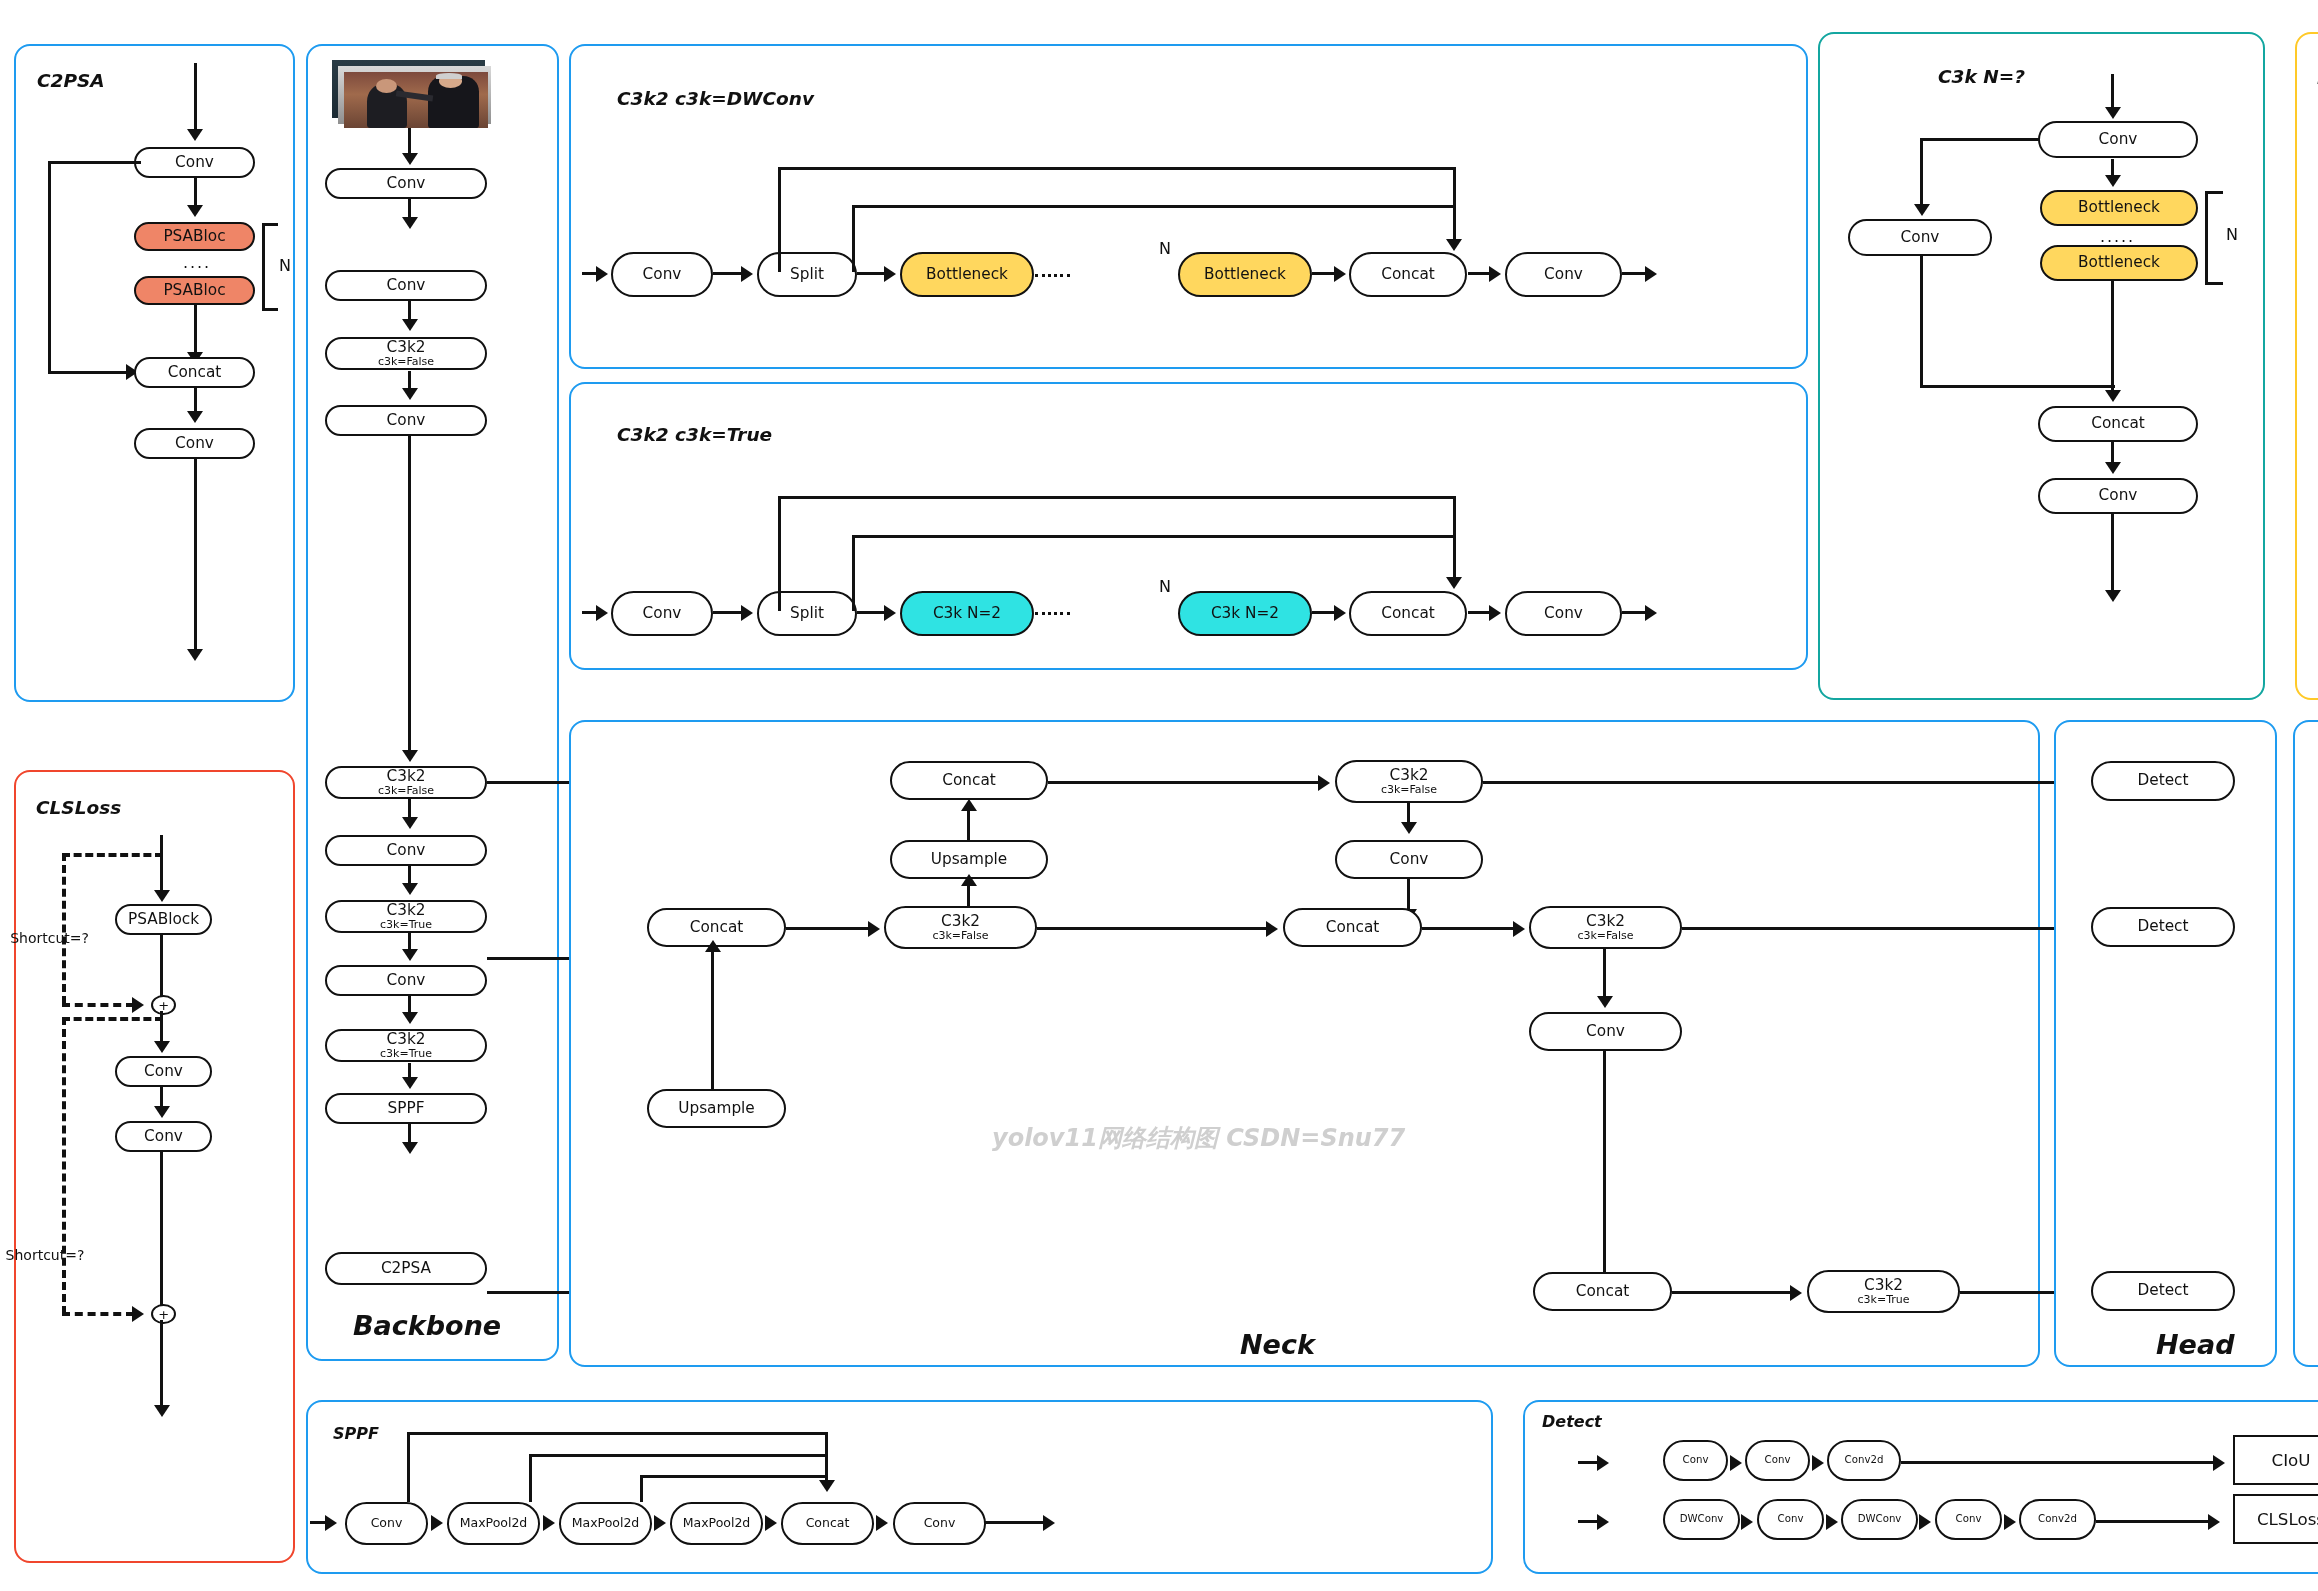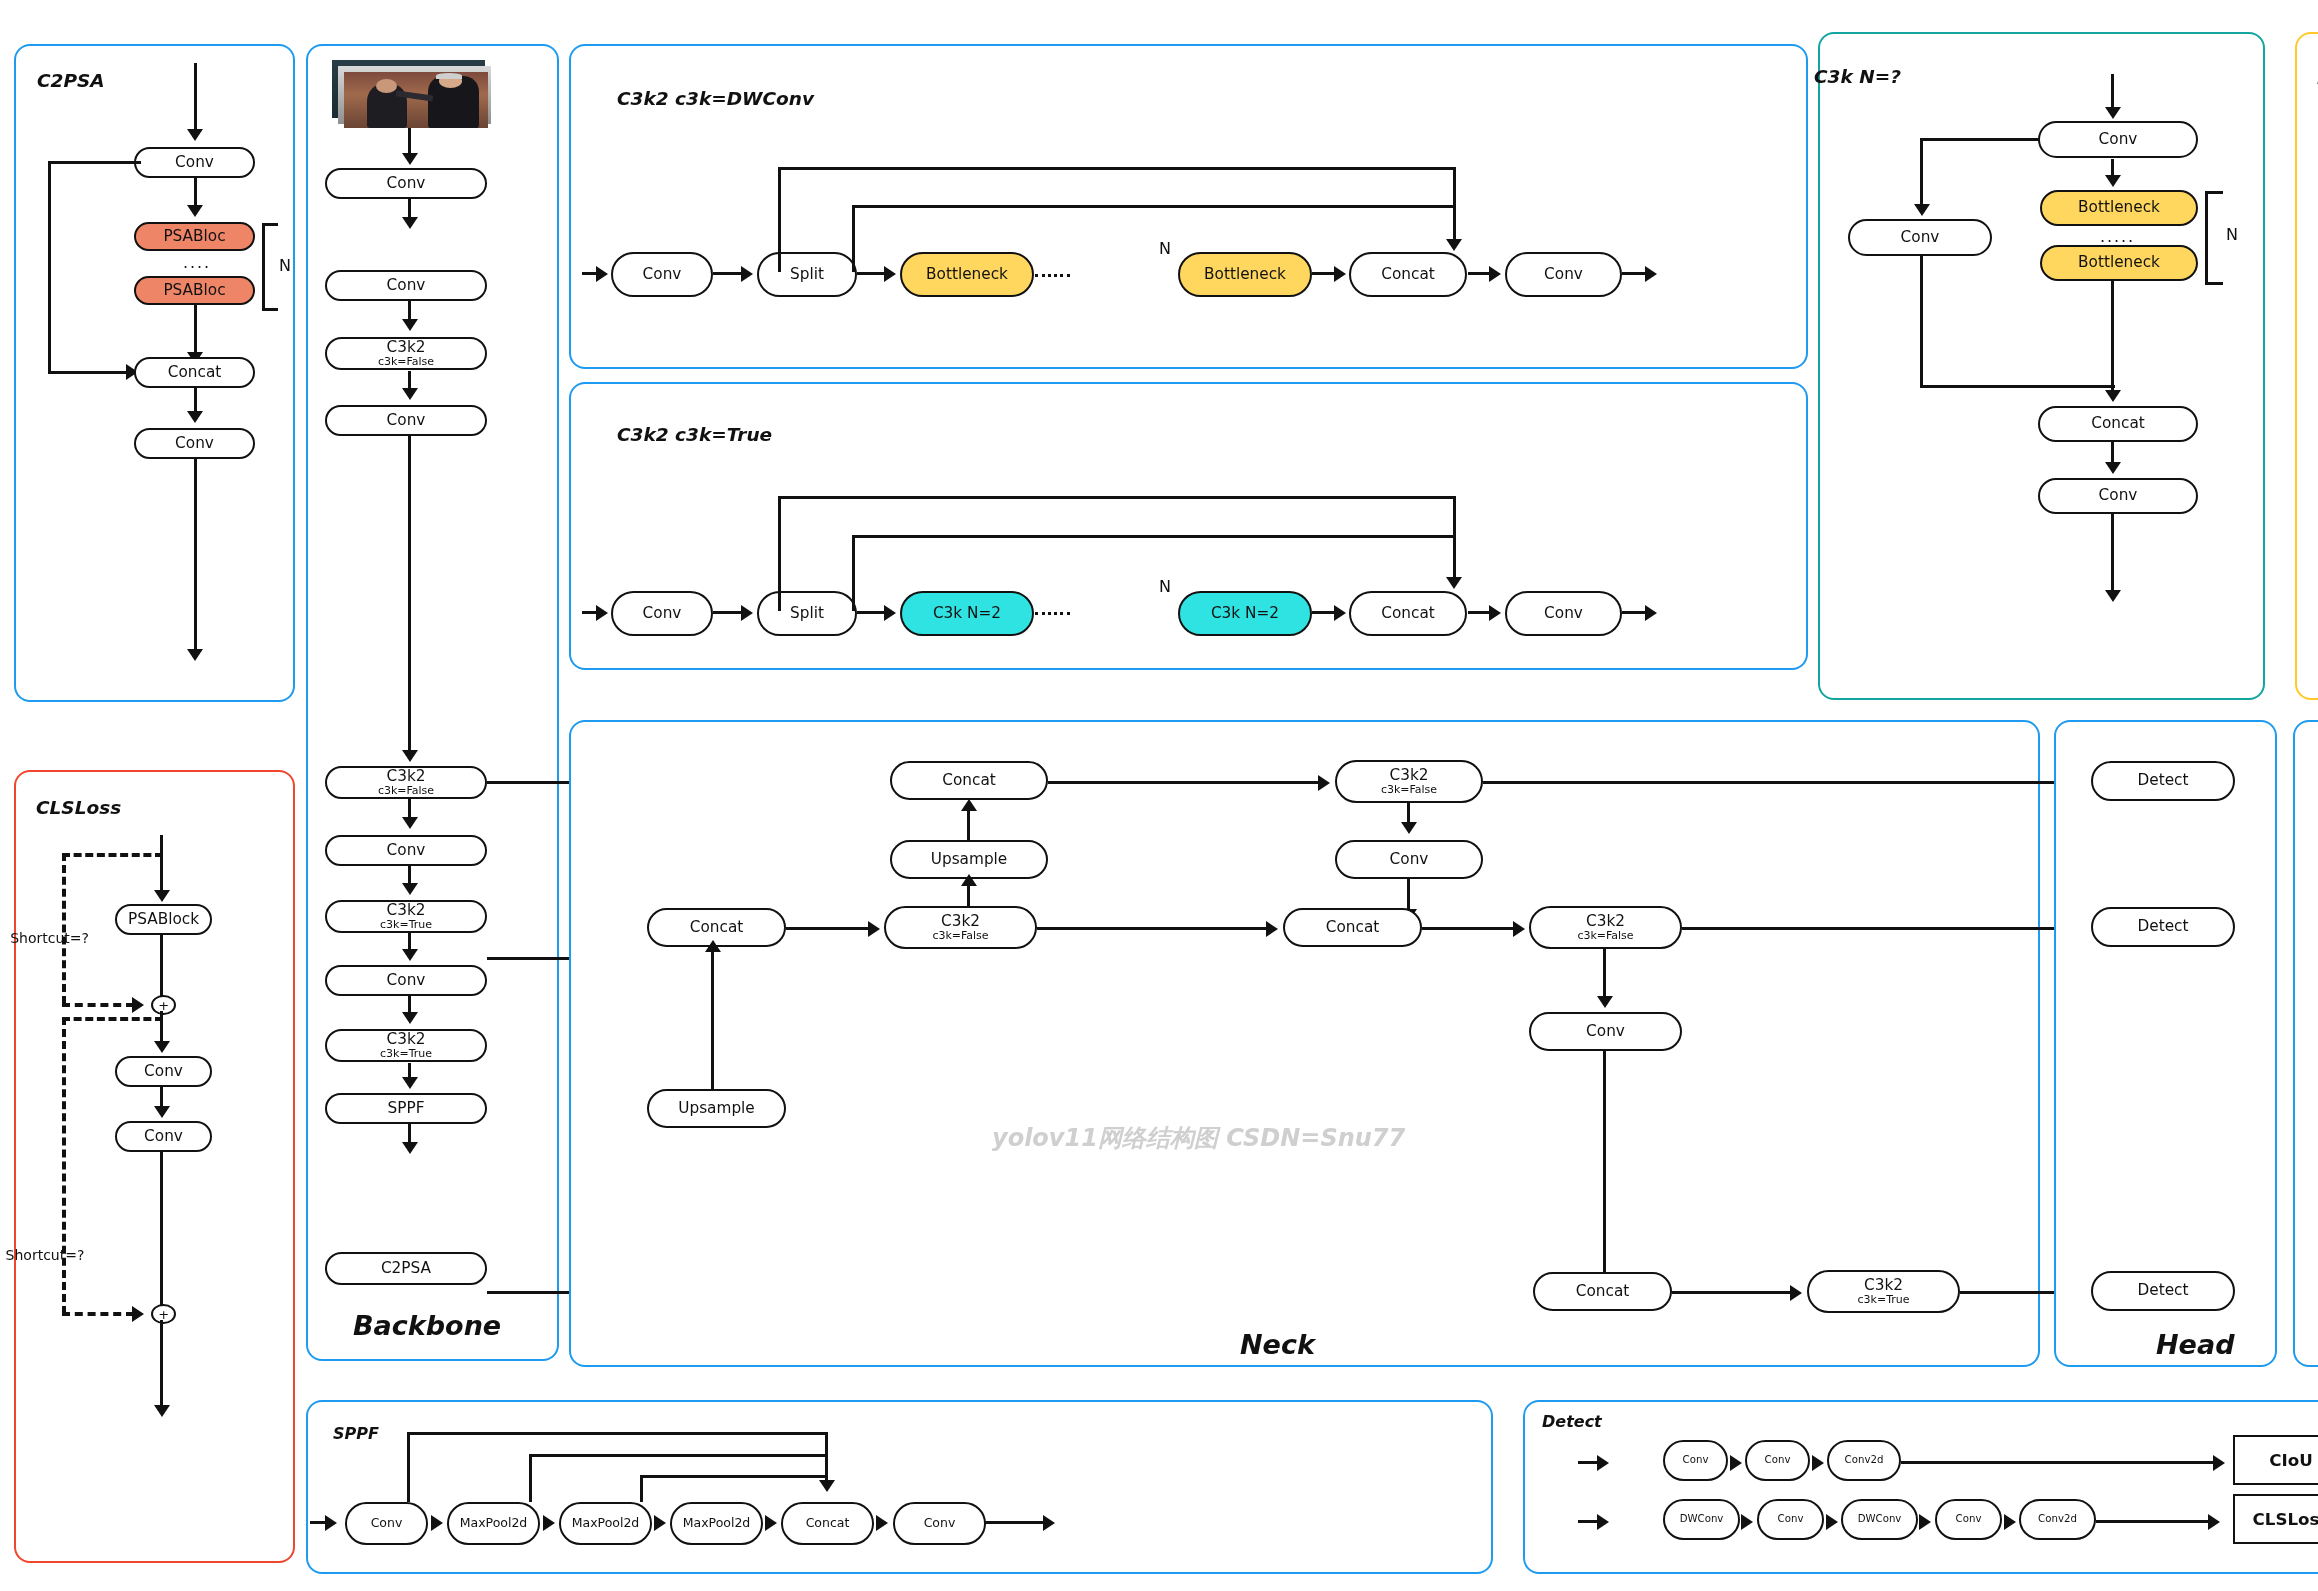--- a/index.html
+++ b/index.html
@@ -19,21 +19,21 @@
 
   
   .node{position:absolute;box-sizing:border-box;border:2.3px solid #111;border-radius:463px;
         background:#fff;display:flex;flex-direction:column;align-items:center;justify-content:center;
         color:#111;line-height:1.0;text-align:center;}
   .node .lbl{font-size:15.3px;white-space:nowrap;}
   .node .sub{font-size:11px;white-space:nowrap;margin-top:0.9px;}
   .node.sm .lbl{font-size:12.5px;}
   .node.xs .lbl{font-size:10.2px;}
   .node.rect{border-radius:0;border-width:2.8px;}
-  .node.rect .lbl{font-weight:bold;font-size:16.7px;}
+  .node.rect .lbl{font-weight:normal;font-size:16.7px;}
   .node.orange{background:#ef8567;}
   .node.amber{background:#ffd75e;}
   .node.cyan{background:#2fe3e3;}
 
   
   .ln{position:absolute;background:#111;}
   .ln.h{height:3.2px;}
   .ln.v{width:3.2px;}
   .dash-h{position:absolute;height:0;border-top:4.2px dashed #111;}
   .dash-v{position:absolute;width:0;border-left:4.2px dashed #111;}
@@ -349,21 +349,21 @@
   <div class="ln h" style="left:1468px;top:611px;width:23px;height:3.2px;"></div>
   <div class="arw r" style="left:1489px;top:605px;"></div>
   <div class="node" style="left:1505px;top:591px;width:117px;height:45px;">
     <span class="lbl">Conv</span>
   </div>
   <div class="ln h" style="left:1622px;top:611px;width:25.5px;height:3.2px;"></div>
   <div class="arw r" style="left:1645px;top:605px;"></div>
 
   <div class="panel teal" style="left:1818px;top:32px;width:447px;height:668px;">
   </div>
-  <div class="panel-title mid" style="left:1814px;top:66px;">C3k N=?</div>
+  <div class="panel-title mid" style="left:1938px;top:66px;">C3k N=?</div>
 
   <div class="ln v" style="left:2111px;top:74px;width:3.2px;height:36px;"></div>
   <div class="arw d" style="left:2105px;top:107px;"></div>
   <div class="node" style="left:2038px;top:121px;width:160px;height:37px;">
     <span class="lbl">Conv</span>
   </div>
 
   <div class="ln h" style="left:1920px;top:138px;width:120px;height:3.2px;"></div>
   <div class="ln v" style="left:1920px;top:138px;width:3.2px;height:70px;"></div>
   <div class="arw d" style="left:1914px;top:204px;"></div>

